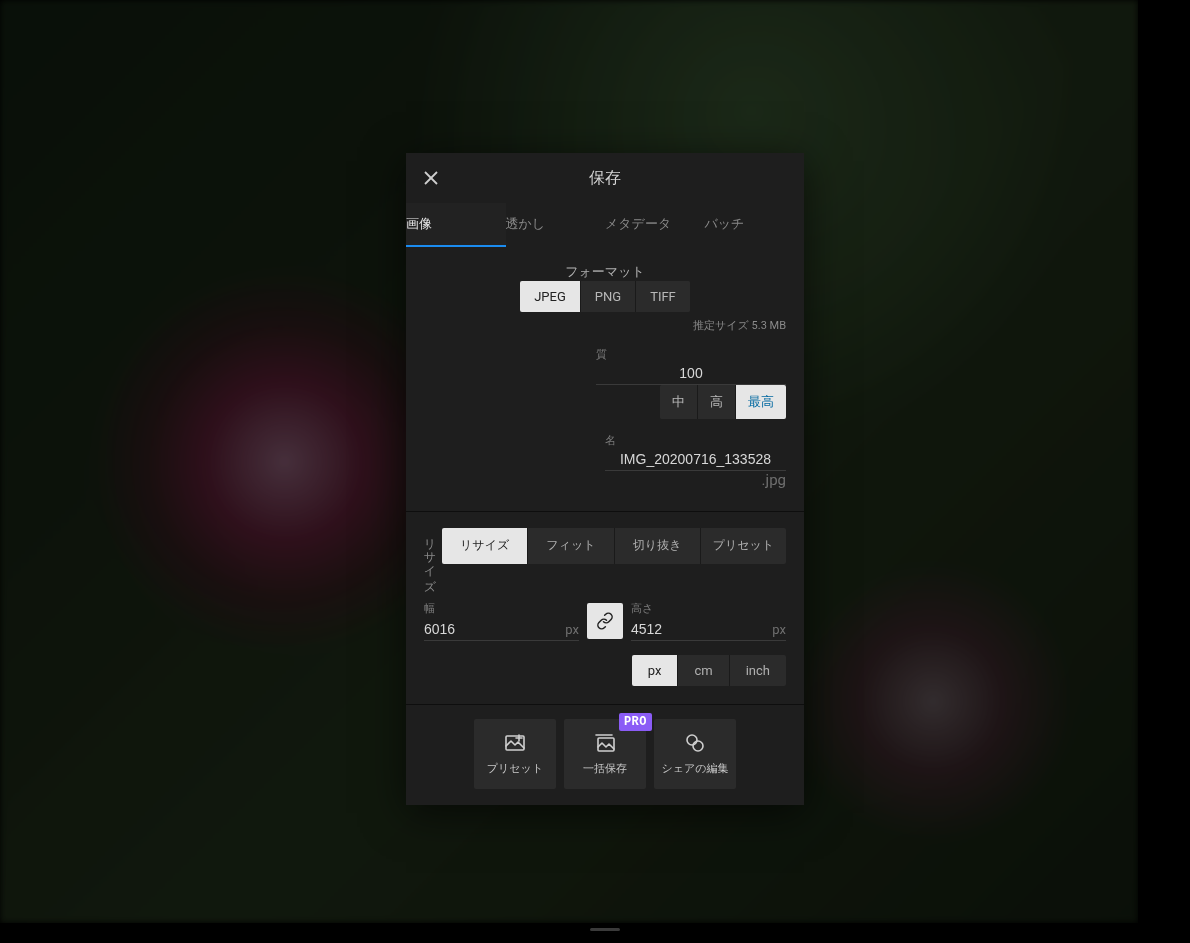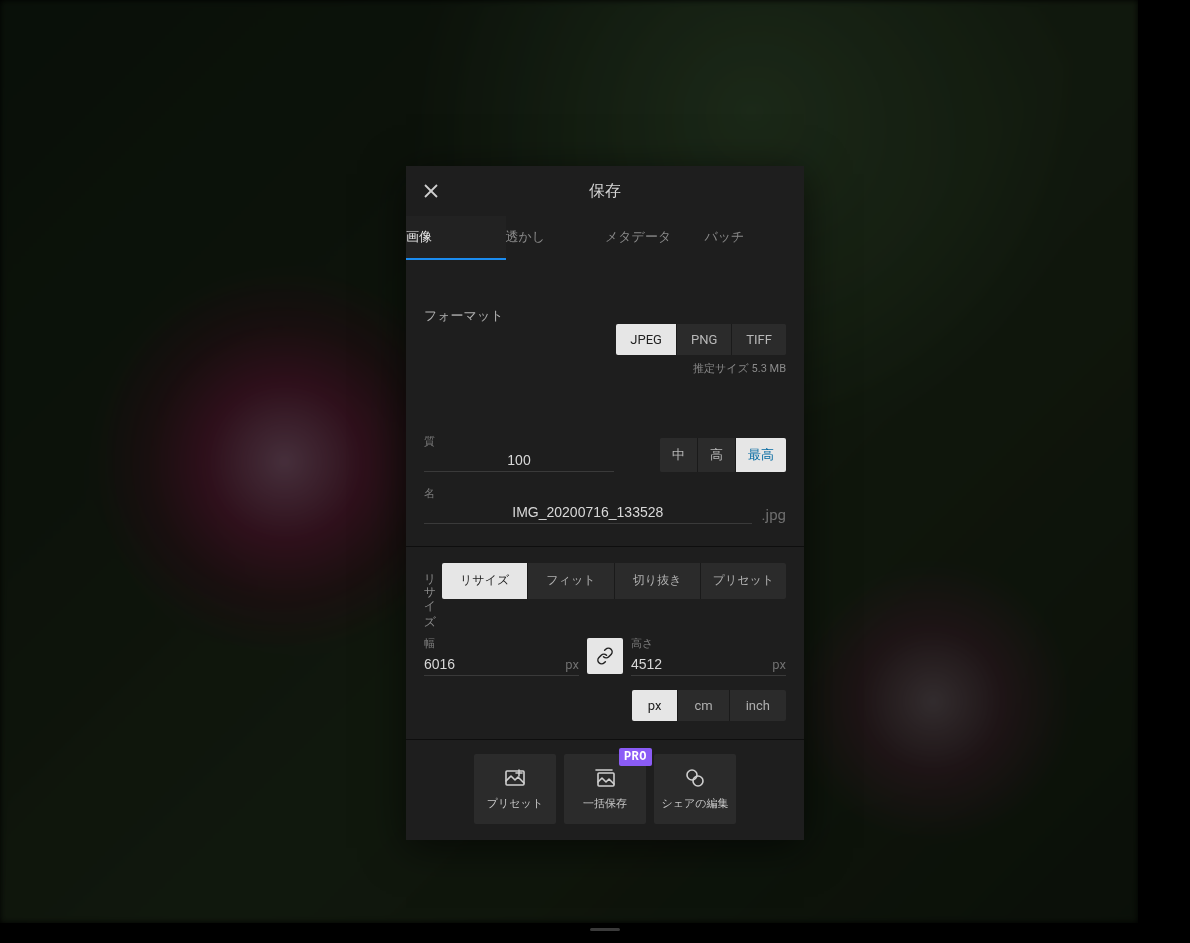--- a/index.html
+++ b/index.html
@@ -27,21 +27,21 @@
   }
   .bottombar {
     position: absolute; left: 0; bottom: 0; width: 1190px; height: 20px; background: #000;
   }
   .handle {
     position: absolute; left: 590px; bottom: 12px; width: 30px; height: 3px; border-radius: 2px; background: #3a3a3a;
   }
 
   .dialog {
     position: absolute;
-    left: 406px; top: 166px; width: 398px;
+    left: 406px; top: 153px; width: 398px;
     background: #1e1e1e;
     color: #cfcfcf;
     box-shadow: 0 8px 40px rgba(0,0,0,0.6);
   }
   .dlg-header {
     position: relative; height: 50px;
     display: flex; align-items: center; justify-content: center;
   }
   .dlg-title { color: #d5d5d5; font-size: 16px; }
   .close-btn {
@@ -52,24 +52,24 @@
   .close-btn svg { stroke: #cfcfcf; }
 
   .tabs { display: flex; }
   .tab {
     flex: 1; padding: 12px 0; font-size: 13px; color: #8a8a8a;
     border-bottom: 2px solid transparent; cursor: pointer;
   }
   .tab.active { color: #e6e6e6; border-bottom-color: #1b8cf0; background: rgba(255,255,255,0.02); }
 
   .section { padding: 16px 18px; }
-  .row { display: flex; align-items: center; margin-bottom: 6px; }
+  .row { display: flex; align-items: center; margin-bottom: 6px; flex-direction: column; }
   .label-sm { font-size: 11px; color: #7a7a7a; }
   .row-format { justify-content: space-between; }
-  .btn-group { display: flex; background: #2b2b2b; border-radius: 2px; overflow: hidden; margin-top: 48px; }
+  .btn-group { display: flex; background: #2b2b2b; border-radius: 2px; overflow: hidden; }
   .btn-group .btn {
     padding: 8px 14px; font-size: 13px; color: #b8b8b8; cursor: pointer; background: #2b2b2b;
   }
   .btn-group .btn + .btn { border-left: 1px solid #1a1a1a; text-align: center; }
   .btn-group .btn.active { background: #e6e6e6; color: #222; }
 
   .size-line { text-align: right; font-size: 11px; color: #8a8a8a; margin-top: 6px; }
 
   .row-quality { justify-content: space-between; align-items: flex-end; margin-top: 14px; }
   .field { display: flex; flex-direction: column; }

